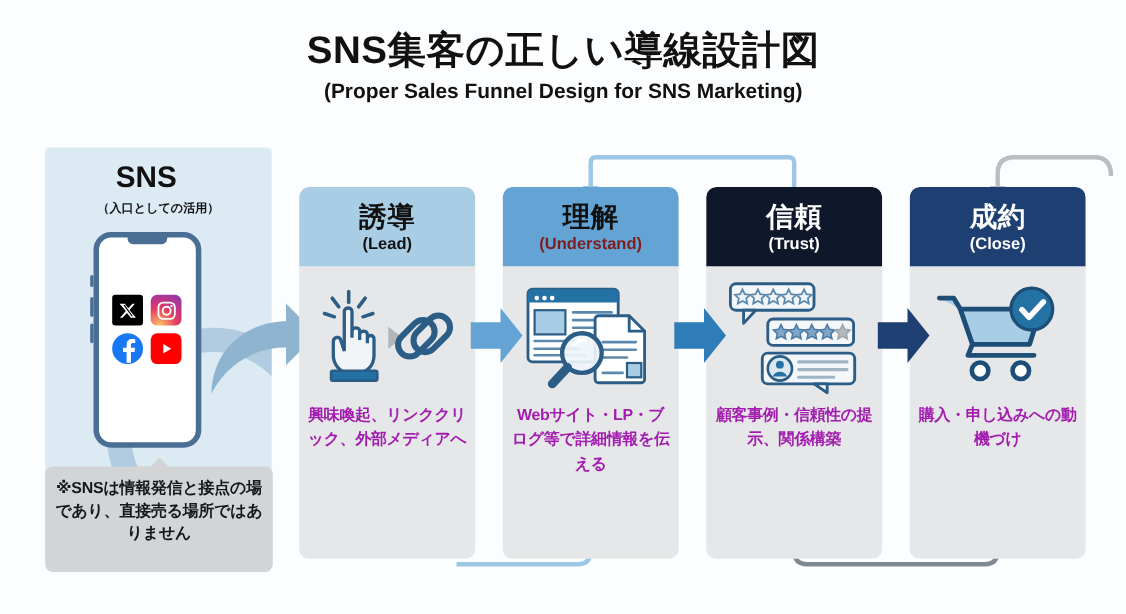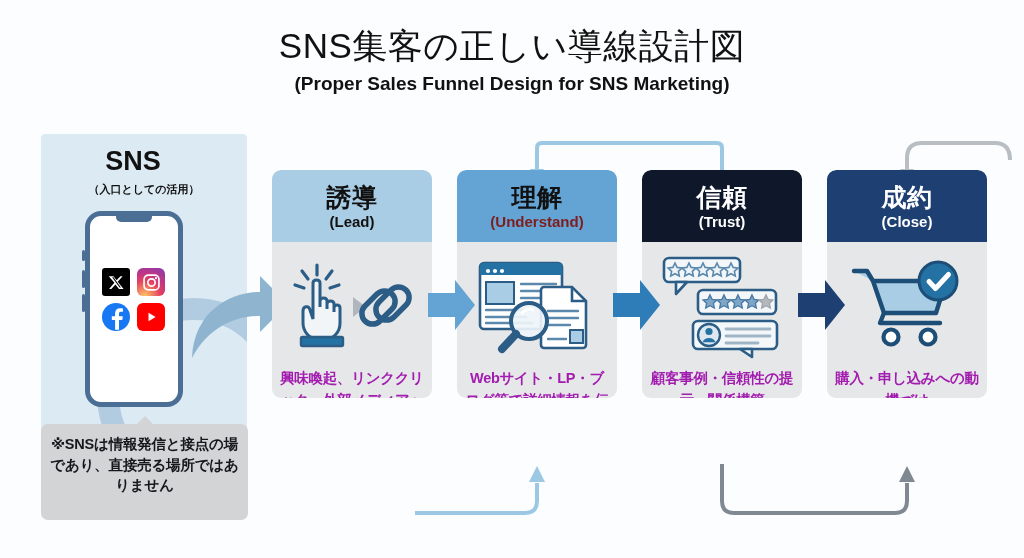--- a/index.html
+++ b/index.html
@@ -27,21 +27,21 @@
   
   #title-block {
     position: absolute;
     top: 26px;
     left: 0;
     width: 1024px;
     text-align: center;
   }
   #main-title {
     font-size: 35px;
-    font-weight: 400;
+    font-weight: 700;
     letter-spacing: 0.5px;
     color: #111;
     line-height: 1.15;
   }
   #sub-title {
     font-size: 19px;
     font-weight: 700;
     color: #111;
     margin-top: 7px;
   }
@@ -170,21 +170,21 @@
     border-left: 9px solid transparent;
     border-right: 9px solid transparent;
     border-bottom: 9px solid #d2d4d6;
   }
 
   
   .card {
     position: absolute;
     top: 170px;
     width: 160px;
-    height: 228px;
+    height: 338px;
     background: #e6e7e8;
     border-radius: 9px;
     overflow: hidden;
   }
   .card-header {
     height: 72px;
     border-radius: 9px 9px 0 0;
     display: flex;
     flex-direction: column;
     align-items: center;

